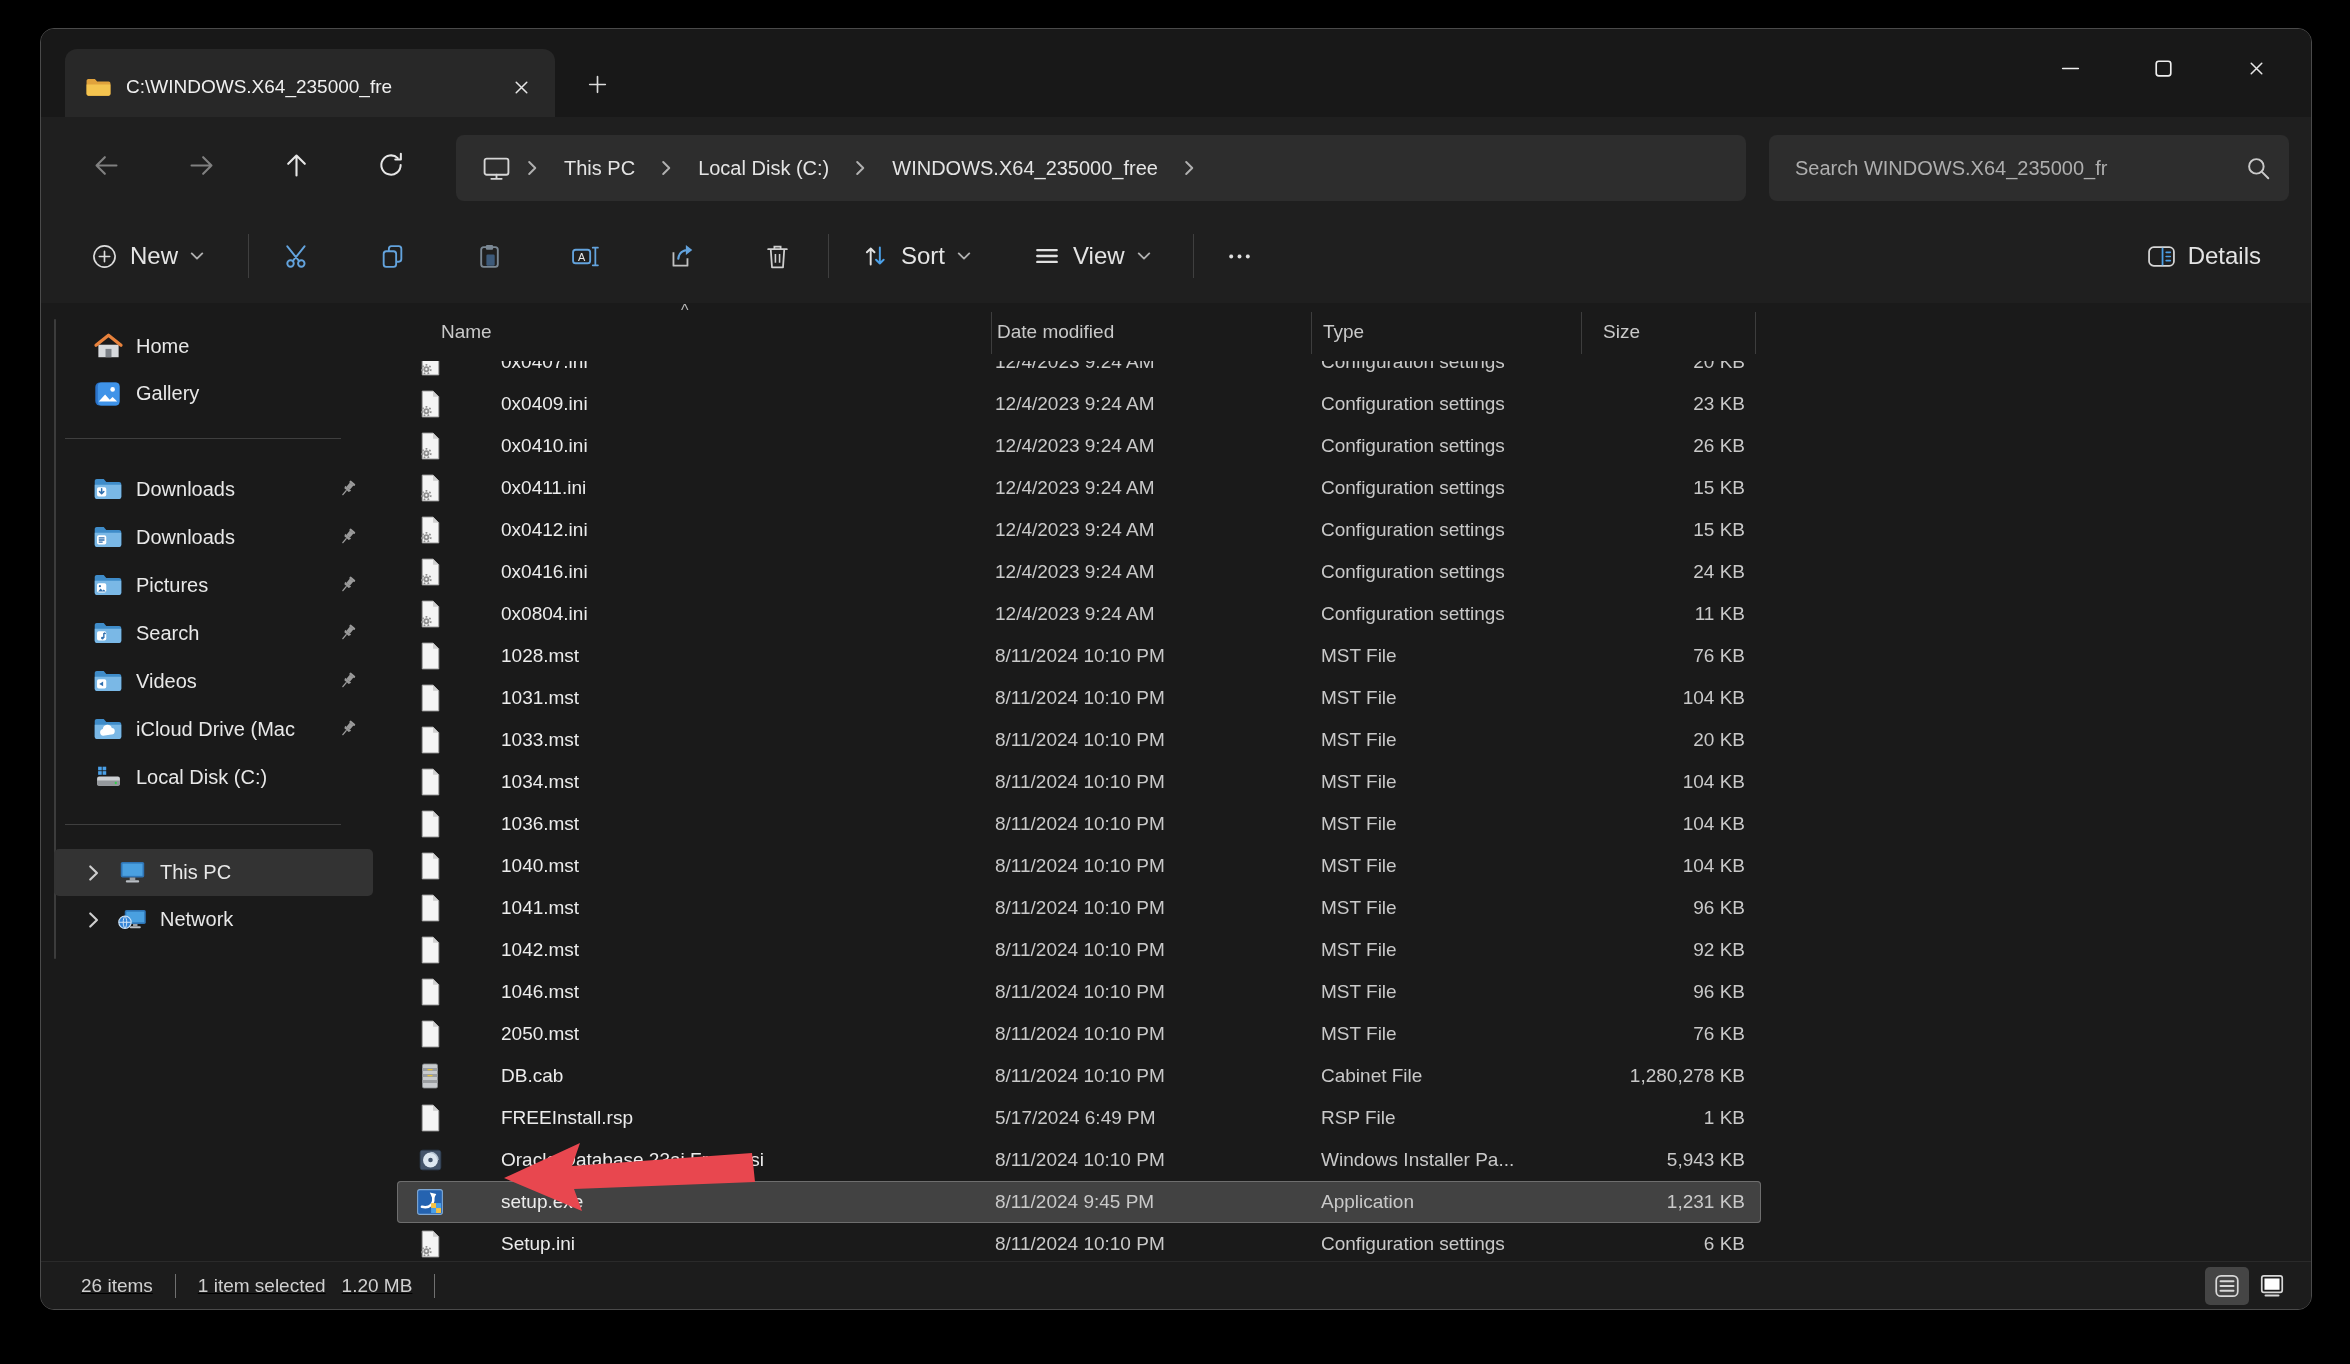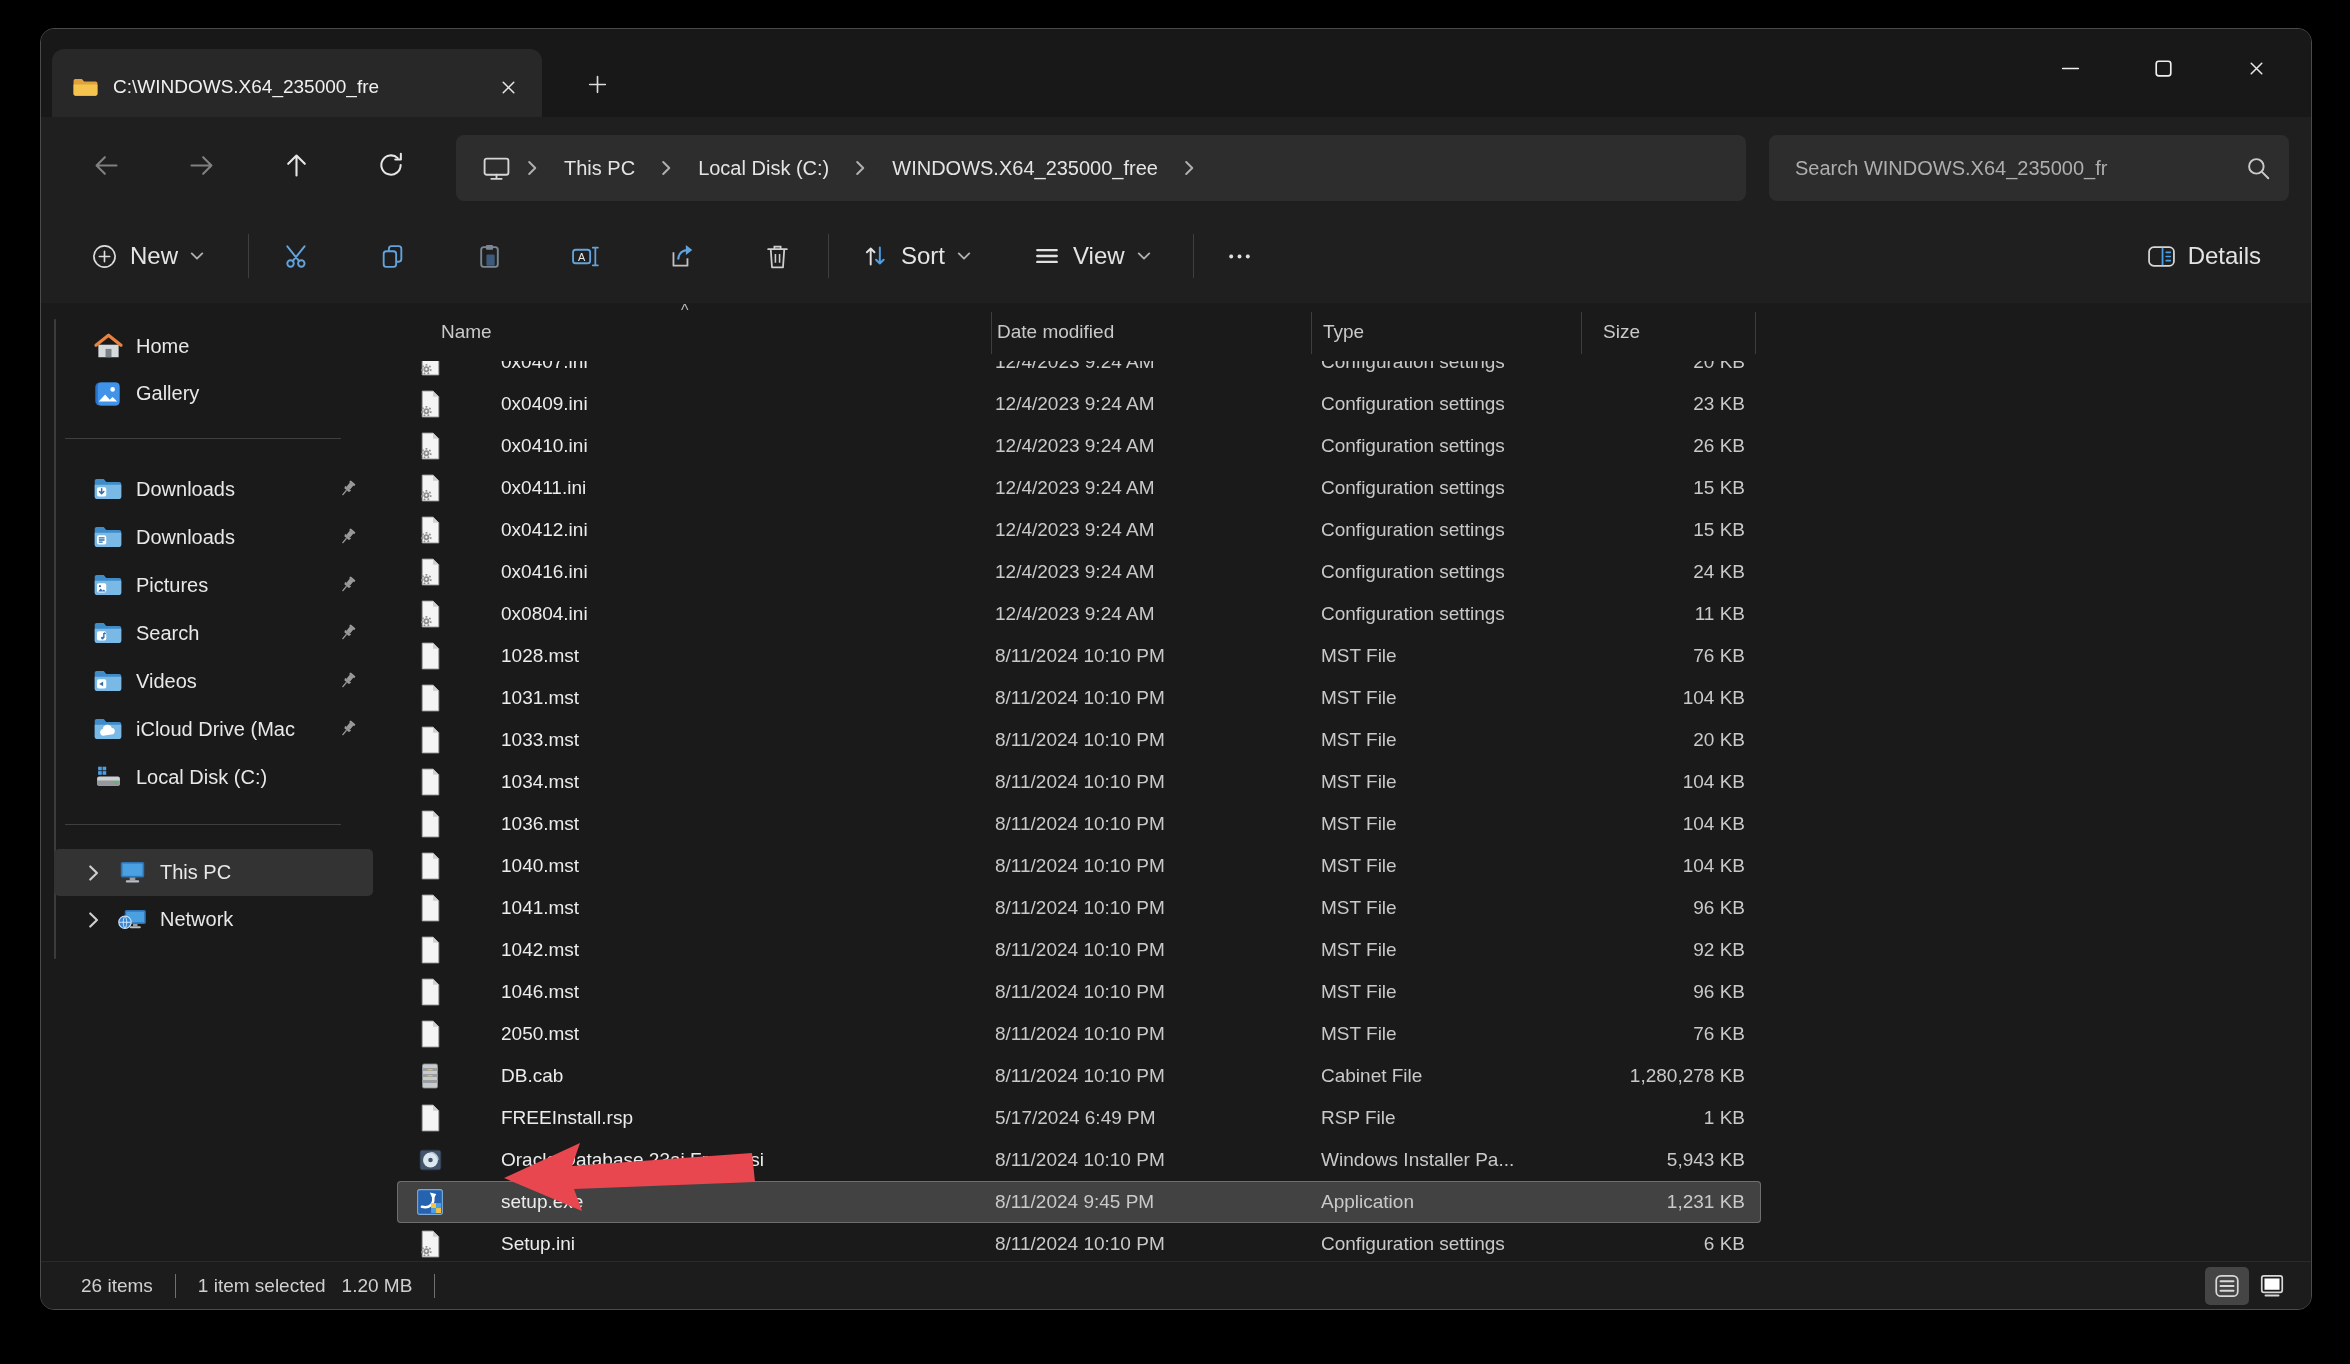--- a/index.html
+++ b/index.html
@@ -2,21 +2,21 @@
 <html><head>
 <meta charset="utf-8">
 <style>
   html,body{margin:0;padding:0;background:#000;}
   body{width:2350px;height:1364px;overflow:hidden;font-family:"Liberation Sans","DejaVu Sans",sans-serif;-webkit-font-smoothing:antialiased;}
   .screen{position:relative;width:2350px;height:1364px;background:#000;}
   .win{position:absolute;left:40px;top:28px;width:2272px;height:1282px;background:#1a1a1a;border:1px solid #4a4a4a;border-radius:14px;overflow:hidden;box-sizing:border-box;}
 
   
   .tabband{position:absolute;left:0;top:0;width:100%;height:88px;background:#181818;}
-  .tab{position:absolute;left:11px;top:20px;width:490px;height:68px;background:#282828;border-radius:12px 12px 0 0;display:flex;align-items:center;padding:8px 16px 0 20px;box-sizing:border-box;}
+  .tab{position:absolute;left:24px;top:20px;width:490px;height:68px;background:#282828;border-radius:12px 12px 0 0;display:flex;align-items:center;padding:8px 16px 0 20px;box-sizing:border-box;}
   .tab-title{margin-left:14px;font-size:19px;color:#f0f0f0;white-space:nowrap;overflow:hidden;flex:1;}
   .tab-close{width:36px;height:36px;display:flex;align-items:center;justify-content:center;border-radius:6px;}
   .newtab{position:absolute;left:534px;top:36px;width:44px;height:38px;display:flex;align-items:center;justify-content:center;border-radius:6px;}
   .wctl{position:absolute;top:14px;width:64px;height:50px;display:flex;align-items:center;justify-content:center;}
   .wctl.min{left:1997px}.wctl.max{left:2090px}.wctl.close{left:2183px}
 
   
   .navbar{position:absolute;left:0;top:88px;width:100%;height:92px;background:#1f1f1f;}
   .navbtn{position:absolute;top:26px;width:52px;height:44px;display:flex;align-items:center;justify-content:center;border-radius:6px;}
   .nb-back{left:39px}.nb-fwd{left:134px}.nb-up{left:229px}.nb-refresh{left:324px}
@@ -69,21 +69,21 @@
   .rows-vp{position:absolute;left:0;top:58px;right:0;bottom:0;overflow:hidden;z-index:1;}
   .frow{position:absolute;left:12px;width:1364px;height:42px;border-radius:4px;}
   .frow.sel{background:#424242;box-shadow:inset 0 0 0 1px #6e6e6e;}
   .frow .c-icon{position:absolute;left:18px;top:50%;transform:translateY(-50%);width:30px;display:flex;justify-content:center;}
   .frow .c-name{position:absolute;left:56px;line-height:42px;font-size:19px;color:#ececec;white-space:nowrap;margin-left:48px;}
   .frow .c-date{position:absolute;left:598px;line-height:42px;font-size:19px;color:#c9c9c9;white-space:nowrap;}
   .frow .c-type{position:absolute;left:924px;width:280px;line-height:42px;font-size:19px;color:#c9c9c9;white-space:nowrap;overflow:hidden;}
   .frow .c-size{position:absolute;left:1120px;width:228px;line-height:42px;font-size:19px;color:#c9c9c9;text-align:right;white-space:nowrap;}
 
   
-  .statusbar{position:absolute;left:0;bottom:0;width:100%;height:48px;background:#1c1c1c;border-top:1px solid #2a2a2a;box-sizing:border-box;display:flex;align-items:center;padding-left:40px;gap:22px;}
+  .statusbar{position:absolute;left:0;bottom:0;width:100%;height:48px;background:#1c1c1c;border-top:1px solid #2a2a2a;box-sizing:border-box;display:flex;align-items:center;padding-left:40px;gap:22px;text-decoration:underline;}
   .statusbar .st{font-size:19px;color:#d0d0d0;white-space:nowrap;}
   .st-sep{width:1px;height:24px;background:#707070;}
   .st-size{margin-left:-6px;}
   .vtoggle{position:absolute;top:5px;width:44px;height:38px;display:flex;align-items:center;justify-content:center;border-radius:5px;}
   .vt-details{left:2164px;background:#454545;}
   .vt-icons{left:2209px;}
 
   
   .ann-arrow{position:absolute;left:500px;top:1140px;z-index:9;}
   svg{display:block;}

